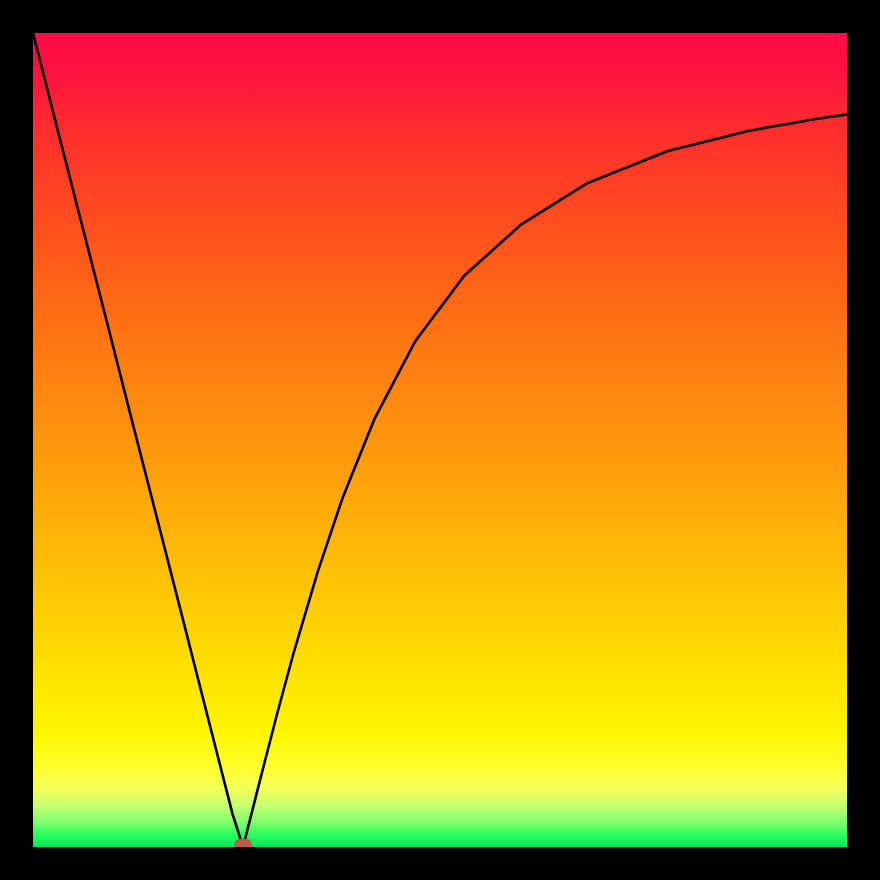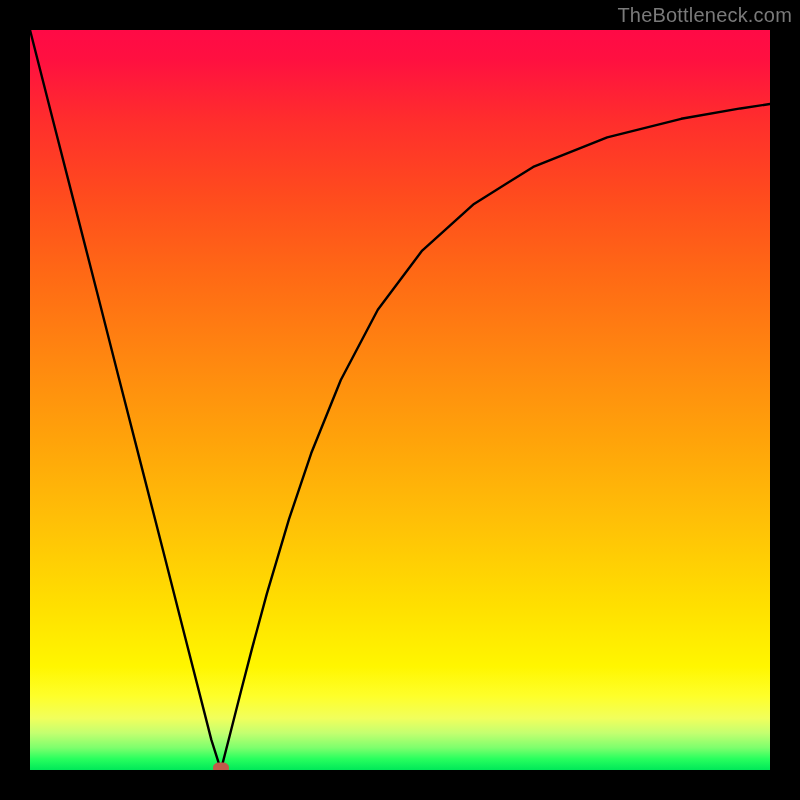--- a/index.html
+++ b/index.html
@@ -73,21 +73,20 @@
     font-size: 20px;
     font-weight: 500;
     letter-spacing: 0.2px;
     user-select: none;
   }
 </style>
 </head>
 <body>
 
 <div class="frame">
-  <div class="watermark">TheBottleneck.com</div>
   <div class="plot">
     <div class="gradient"></div>
     <svg class="curve" viewBox="0 0 740 740" preserveAspectRatio="none">
       <path id="curve-path" fill="none" stroke="#000" stroke-width="2.4" stroke-linejoin="round" stroke-linecap="round" d="M0.00 0.00 L22.20 87.32 L44.40 173.90 L66.60 260.48 L88.80 347.80 L111.00 434.38 L133.20 520.96 L155.40 608.28 L171.68 671.92 L181.30 709.66 L190.92 740.00 L199.80 705.22 L210.90 661.56 L222.00 618.64 L236.80 563.88 L259.00 489.14 L281.20 423.28 L310.80 350.02 L347.80 279.72 L392.20 220.52 L444.00 173.90 L503.20 136.90 L577.20 107.30 L651.20 88.80 L710.40 78.44 L740.00 74.00"></path>
     </svg>
     <div id="marker" class="marker" style="left: 190.92px; top: 738px; background: rgb(192, 90, 74);"></div>
   </div>
 </div>
 
 </body></html>

